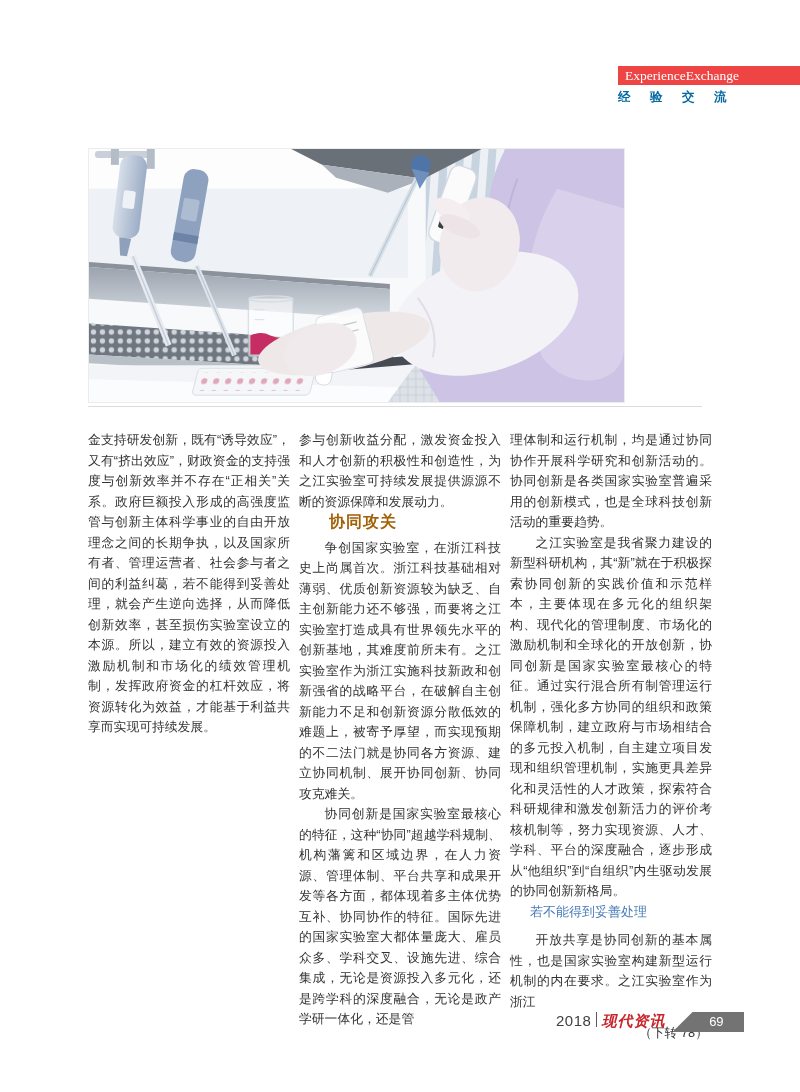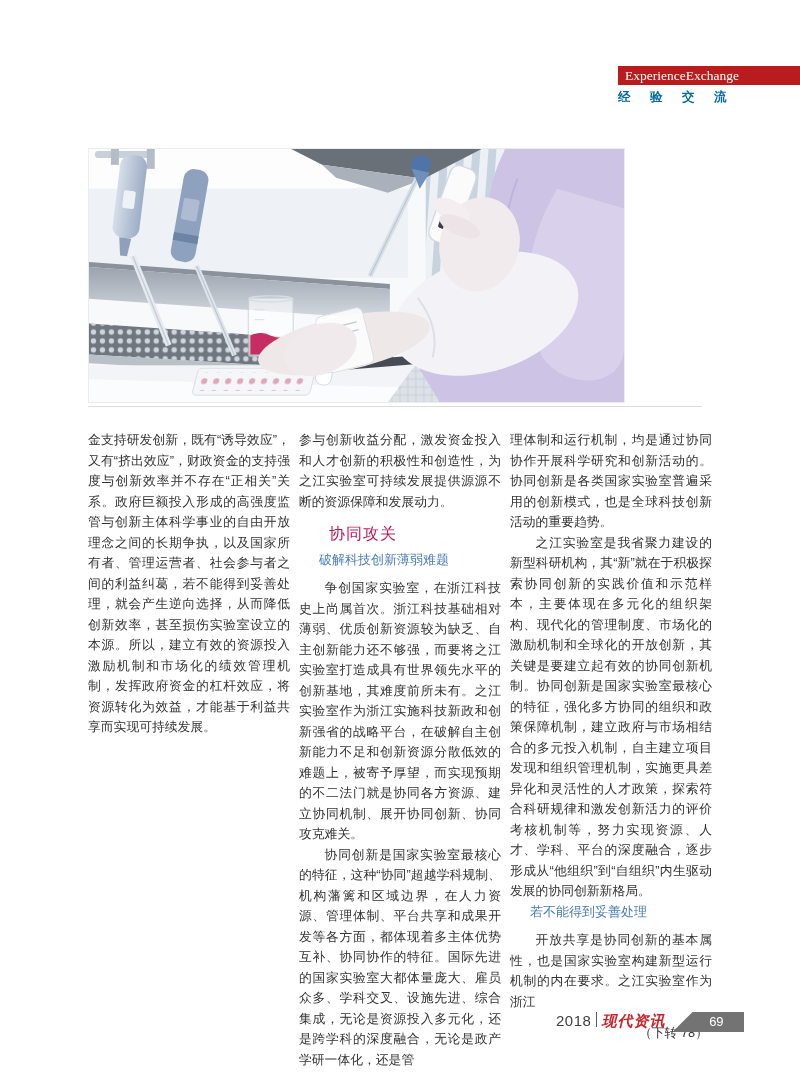--- a/index.html
+++ b/index.html
@@ -8,21 +8,21 @@
     position:relative;
     width:800px; height:1092px;
     background:#ffffff;
     font-family:"Liberation Sans", sans-serif;
     color:#333333;
     overflow:hidden;
   }
   
   .banner {
     position:absolute; left:618px; top:66px; width:182px; height:19px;
-    background:#b91c1c; color:#ffffff;
+    background:#ef4444; color:#ffffff;
     font-family:"Liberation Serif", serif;
     font-size:13.5px; line-height:19px; padding-left:7px;
   }
   .banner-zh {
     position:absolute; left:618px; top:89px;
     font-size:12.5px; font-weight:bold; letter-spacing:8px; color:#0369a1;
   }
   
   .photo-wrap {
     position:absolute; left:88px; top:148px; width:537px; height:255px;
@@ -38,22 +38,22 @@
     position:absolute; top:430px; width:202px;
     font-size:12.8px; line-height:20.5px; text-align:justify; color:#333333;
   }
   .col-1 { left:88px; }
   .col-2 { left:299px; }
   .col-3 { left:510px; }
   .col p { text-align:justify; }
   .col p.indent { text-indent:2em; }
   .col p.right { text-align:right; padding-right:4px; margin-top:11px; }
   .col h2 {
-    color:#be185d; font-size:16px; font-weight:normal; letter-spacing:1px;
-    padding-left:30px; margin-top:12px; margin-bottom:5px;
+    color:#a16207; font-size:16px; font-weight:bold; letter-spacing:1px;
+    padding-left:30px; margin-top:0; margin-bottom:5px;
   }
   .col h3 {
     color:#4a7cb8; font-size:13px; font-weight:normal;
     padding-left:20px; margin-bottom:8px;
   }
   
   .footer {
     position:absolute; left:556px; top:1005px; width:200px; height:24px;
     display:flex; align-items:flex-start;margin-top:7px;
   }
@@ -206,28 +206,27 @@
 </div>
 <div class="photo-underline"></div>
 
 <div class="col col-1">
   <p>金支持研发创新，既有“诱导效应”，又有“挤出效应”，财政资金的支持强度与创新效率并不存在“正相关”关系。政府巨额投入形成的高强度监管与创新主体科学事业的自由开放理念之间的长期争执，以及国家所有者、管理运营者、社会参与者之间的利益纠葛，若不能得到妥善处理，就会产生逆向选择，从而降低创新效率，甚至损伤实验室设立的本源。所以，建立有效的资源投入激励机制和市场化的绩效管理机制，发挥政府资金的杠杆效应，将资源转化为效益，才能基于利益共享而实现可持续发展。</p>
 </div>
 
 <div class="col col-2">
   <p>参与创新收益分配，激发资金投入和人才创新的积极性和创造性，为之江实验室可持续发展提供源源不断的资源保障和发展动力。</p>
   <h2>协同攻关</h2>
-  <h3>破解科技创新薄弱难题</h3>
   <p class="indent">争创国家实验室，在浙江科技史上尚属首次。浙江科技基础相对薄弱、优质创新资源较为缺乏、自主创新能力还不够强，而要将之江实验室打造成具有世界领先水平的创新基地，其难度前所未有。之江实验室作为浙江实施科技新政和创新强省的战略平台，在破解自主创新能力不足和创新资源分散低效的难题上，被寄予厚望，而实现预期的不二法门就是协同各方资源、建立协同机制、展开协同创新、协同攻克难关。</p>
   <p class="indent">协同创新是国家实验室最核心的特征，这种“协同”超越学科规制、机构藩篱和区域边界，在人力资源、管理体制、平台共享和成果开发等各方面，都体现着多主体优势互补、协同协作的特征。国际先进的国家实验室大都体量庞大、雇员众多、学科交叉、设施先进、综合集成，无论是资源投入多元化，还是跨学科的深度融合，无论是政产学研一体化，还是管</p>
 </div>
 
 <div class="col col-3">
   <p>理体制和运行机制，均是通过协同协作开展科学研究和创新活动的。协同创新是各类国家实验室普遍采用的创新模式，也是全球科技创新活动的重要趋势。</p>
-  <p class="indent">之江实验室是我省聚力建设的新型科研机构，其“新”就在于积极探索协同创新的实践价值和示范样本，主要体现在多元化的组织架构、现代化的管理制度、市场化的激励机制和全球化的开放创新，其关键是要建立起有效的协同创新机制。协同创新是国家实验室最核心的特征，强化多方协同的组织和政策保障机制，建立政府与市场相结合的多元投入机制，自主建立项目发现和组织管理机制，实施更具差异化和灵活性的人才政策，探索符合科研规律和激发创新活力的评价考核机制等，努力实现资源、人才、学科、平台的深度融合，逐步形成从“他组织”到“自组织”内生驱动发展的协同创新新格局。</p>
+  <p class="indent">之江实验室是我省聚力建设的新型科研机构，其“新”就在于积极探索协同创新的实践价值和示范样本，主要体现在多元化的组织架构、现代化的管理制度、市场化的激励机制和全球化的开放创新，协同创新是国家实验室最核心的特征。通过实行混合所有制管理运行机制，强化多方协同的组织和政策保障机制，建立政府与市场相结合的多元投入机制，自主建立项目发现和组织管理机制，实施更具差异化和灵活性的人才政策，探索符合科研规律和激发创新活力的评价考核机制等，努力实现资源、人才、学科、平台的深度融合，逐步形成从“他组织”到“自组织”内生驱动发展的协同创新新格局。</p>
   <h3>若不能得到妥善处理</h3>
   <p class="indent">开放共享是协同创新的基本属性，也是国家实验室构建新型运行机制的内在要求。之江实验室作为浙江</p>
   <p class="right">（下转 78）</p>
 </div>
 
 <div class="footer">
   <span class="year">2018</span>
   <span class="divider"></span>
   <span class="logo">现代资讯</span>
   <span class="badge">69</span>

